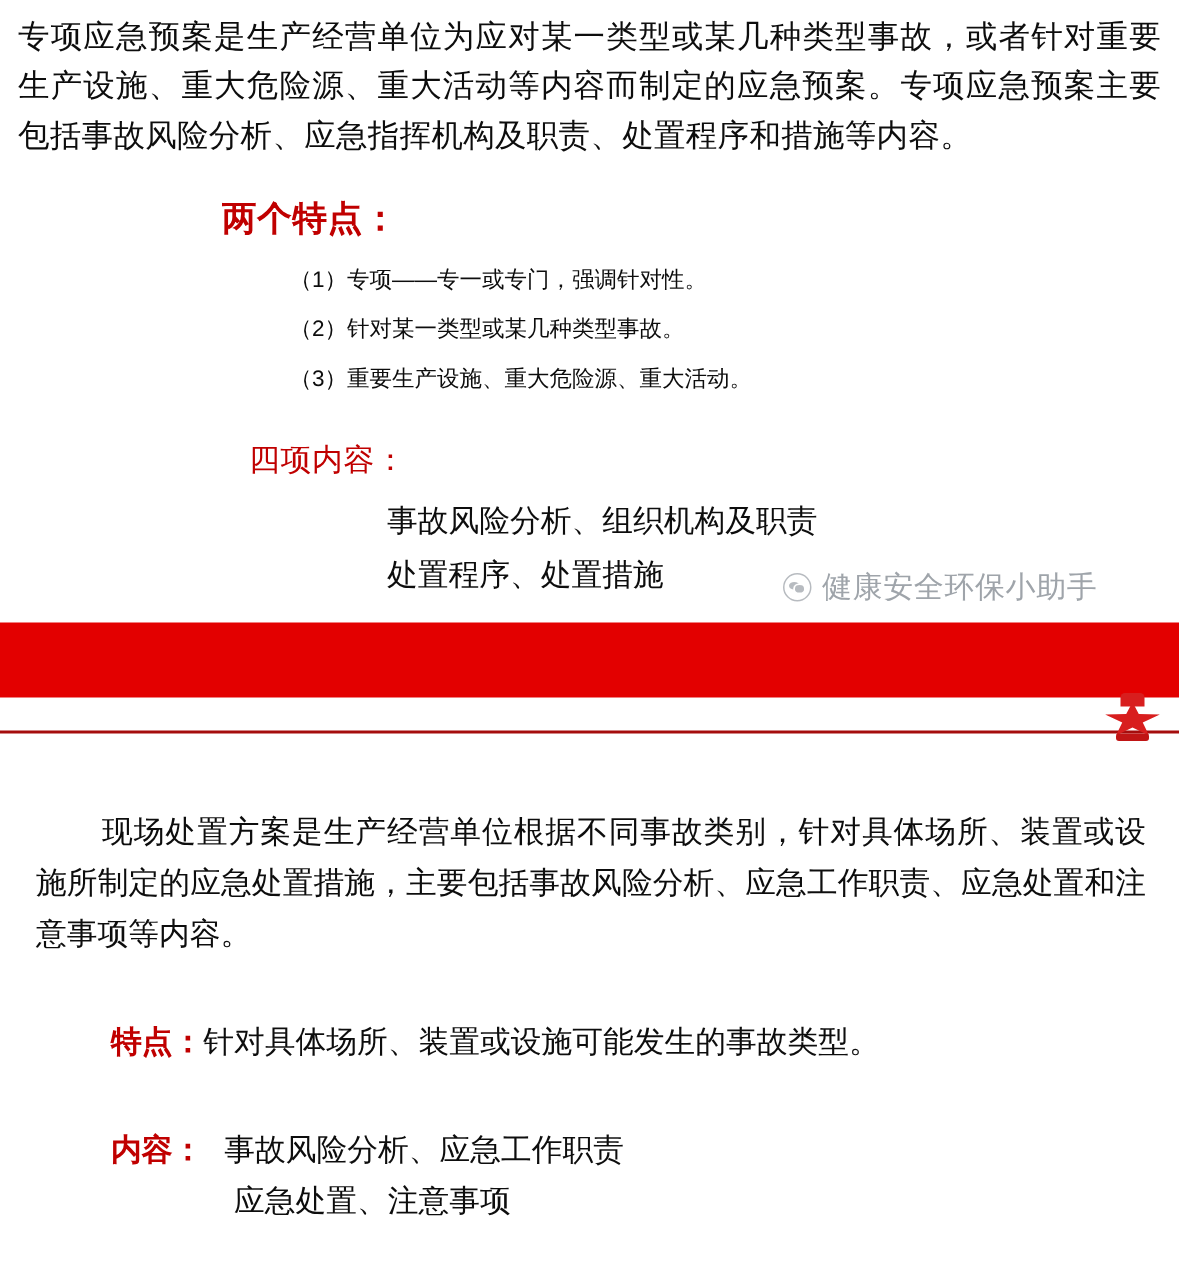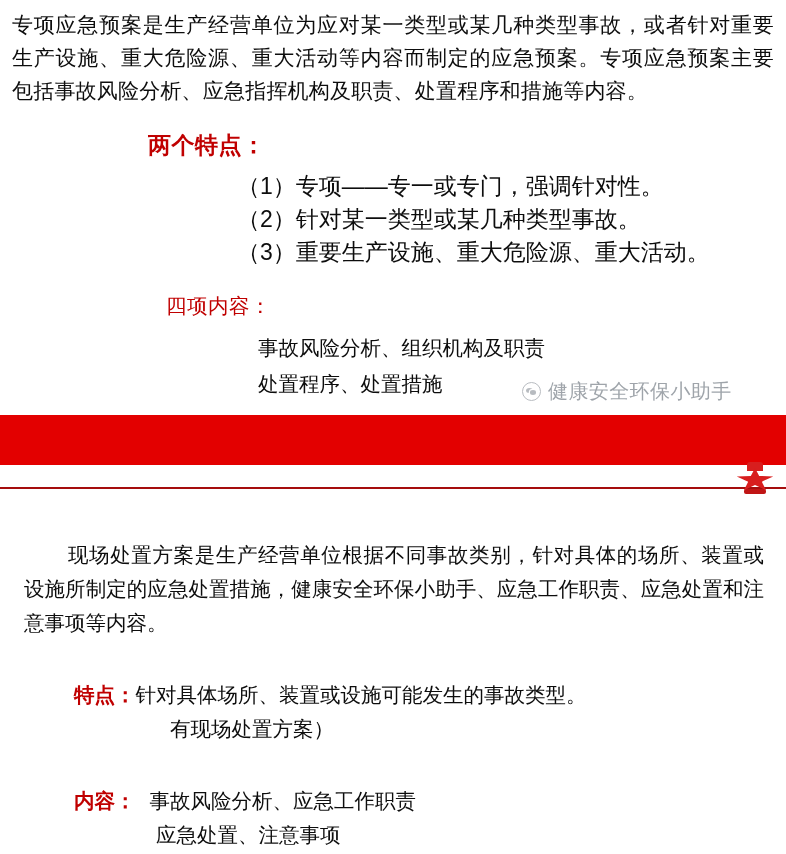--- a/index.html
+++ b/index.html
@@ -50,25 +50,24 @@
     font-weight: bold;
     letter-spacing: 0.5px;
   }
   .s1-list {
     position: absolute;
     left: 193px;
     top: 170px;
     width: 560px;
   }
   .s1-list-item {
-    font-size: 23px;
+    font-size: 15px;
     line-height: 33px;
     color: #0d0d0d;
     white-space: nowrap;
-    margin-left: 44px;
   }
   .s1-head2 {
     position: absolute;
     left: 166px;
     top: 292px;
     font-size: 20.5px;
     color: #c00000;
     font-weight: normal;
     letter-spacing: 0.5px;
   }
@@ -266,28 +265,27 @@
 
   <div class="red-band"></div>
   <div class="red-rule"></div>
   <div class="emblem">
     <span class="crown"></span>
     <span class="star"></span>
     <span class="base"></span>
   </div>
 
   <div class="slide2">
-    <div class="s2-para">现场处置方案是生产经营单位根据不同事故类别，针对具体的场所、装置或设施所制定的应急处置措施，健康安全环保小助手、应急工作职责、应急处置和注意事项等内容。</div>
+    <div class="s2-para">现场处置方案是生产经营单位根据不同事故类别，针对具体场所、装置或设施所制定的应急处置措施，主要包括事故风险分析、应急工作职责、应急处置和注意事项等内容。</div>
 
     <div class="s2-rows">
       <div class="s2-row">
         <span class="s2-label">特点：</span>
         <span class="s2-text">针对具体场所、装置或设施可能发生的事故类型。</span>
       </div>
-      <div class="s2-cont indent-1">有现场处置方案）</div>
       <div class="s2-row">
         <span class="s2-label">内容：</span>
         <span class="s2-text" style="padding-left:14px;margin-top:38px;">事故风险分析、应急工作职责</span>
       </div>
       <div class="s2-cont indent-2">应急处置、注意事项</div>
     </div>
   </div>
 
 </div>
 

